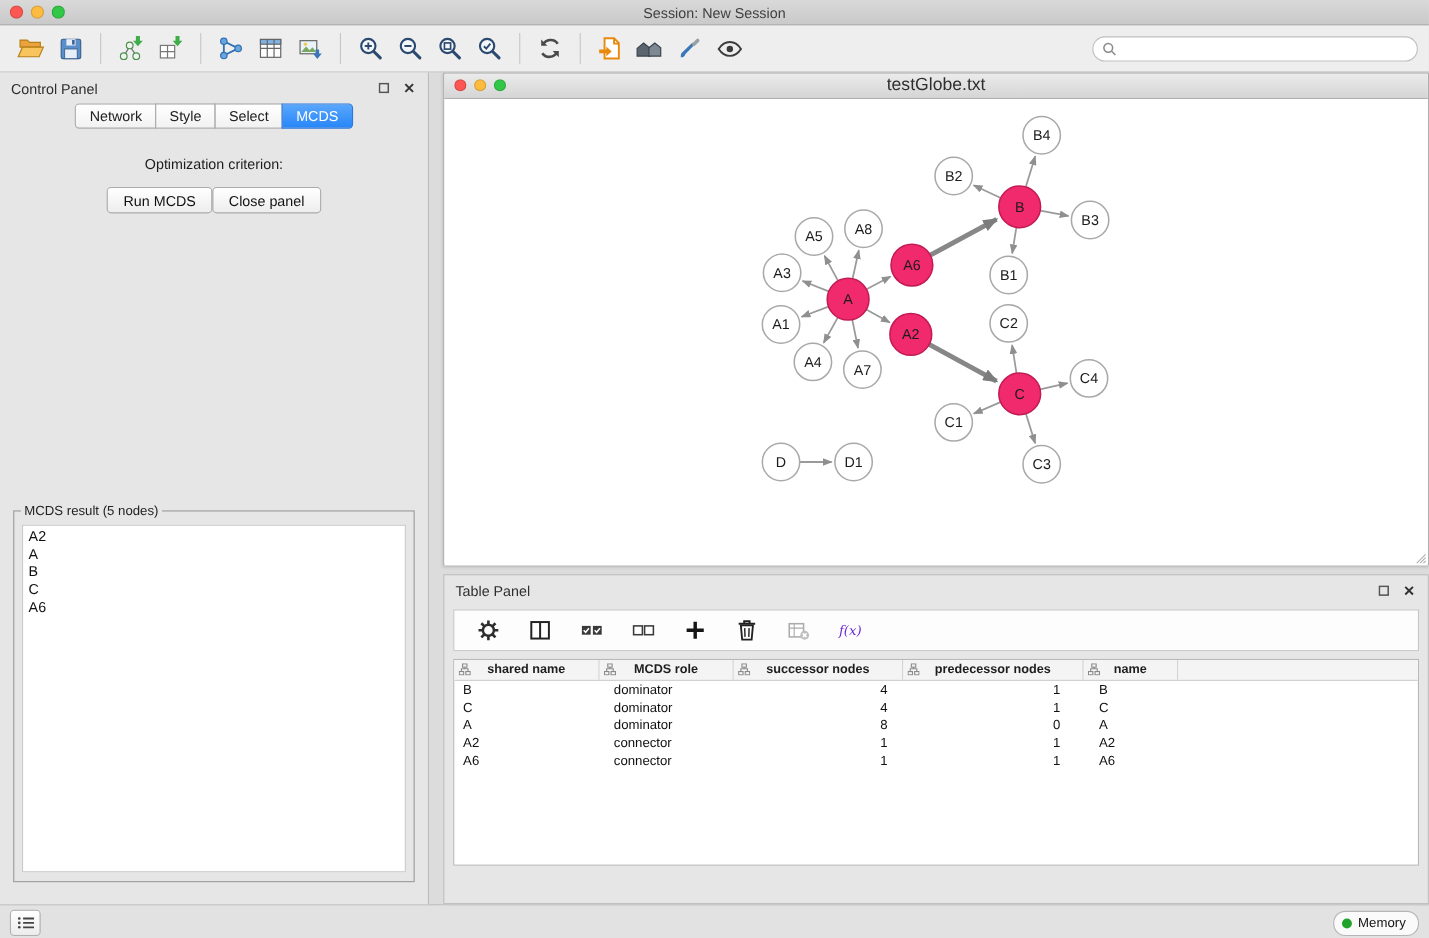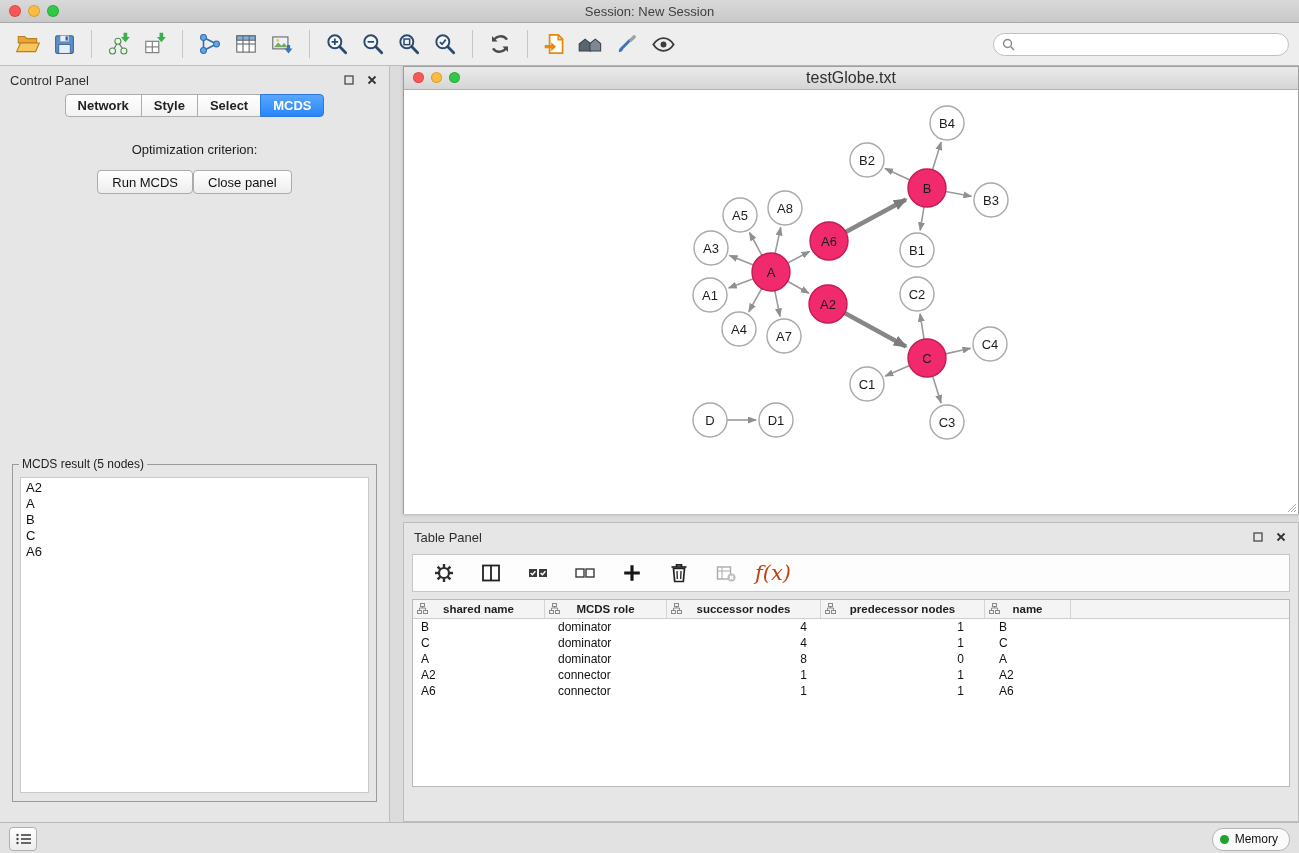--- a/index.html
+++ b/index.html
@@ -21,21 +21,21 @@
   .searchbox input{border:none;outline:none;background:transparent;flex:1;font-size:12px;font-family:inherit;}
   
   .main{position:relative;height:756px;background:#dcdcdc;}
   
   .control-panel{position:absolute;left:0;top:0;width:390px;height:756px;background:#e6e6e6;border-right:1px solid #bdbdbd;box-sizing:border-box;}
   .panel-header{height:28px;display:flex;align-items:center;padding:0 10px;font-size:13px;color:#2e2e2e;}
   .panel-controls{margin-left:auto;display:flex;gap:9px;align-items:center;}
   .wctrl{width:14px;height:14px;display:flex;align-items:center;justify-content:center;}
   .segrow{display:flex;justify-content:center;}
   .seg{padding:3px 12px;font-size:13px;color:#222;background:linear-gradient(#ffffff,#f2f2f2);
-    border:1px solid #adadad;margin-left:-1px;white-space:nowrap;font-weight:bold;}
+    border:1px solid #adadad;margin-left:-1px;white-space:nowrap;}
   .seg:first-child{border-top-left-radius:4px;border-bottom-left-radius:4px;margin-left:0;}
   .seg:last-child{border-top-right-radius:4px;border-bottom-right-radius:4px;}
   .seg-active{background:linear-gradient(#5aa7fd,#2786f8);color:#fff;border-color:#2a78e0;}
   .opt-label{text-align:center;margin-top:25px;font-size:13px;color:#1d1d1d;}
   .dropdown{margin:9px auto 0;width:312px;height:22px;background:#fff;border:1px solid #ababab;border-radius:4px;
     display:flex;align-items:center;font-size:13px;color:#111;box-sizing:border-box;position:relative;padding-left:8px;}
   .spinner{position:absolute;right:-1px;top:-1px;width:18px;height:22px;border-radius:0 4px 4px 0;
     background:linear-gradient(#6db0fc,#2a7ef0);display:flex;align-items:center;justify-content:center;}
   .cp-buttons{display:flex;justify-content:center;margin-top:13px;}
   .btn{height:22px;padding:0 14px;background:linear-gradient(#ffffff,#ededed);border:1px solid #ababab;
@@ -52,21 +52,21 @@
     position:relative;display:flex;align-items:center;justify-content:center;}
   .inner-titlebar .title{font-size:16px;color:#2e2e2e;}
   .net-canvas{position:relative;height:424px;background:#fff;}
   .resize-grip{position:absolute;right:1px;bottom:1px;}
   
   .table-panel{position:absolute;left:403px;top:456px;width:896px;height:300px;background:#e6e6e6;
     border:1px solid #bdbdbd;box-sizing:border-box;}
   .tp-toolbar{margin:3px 8px 0;height:38px;background:#fdfdfd;border:1px solid #c6c6c6;display:flex;align-items:center;
     padding-left:18px;gap:21px;box-sizing:border-box;}
   .tp-ic{display:flex;align-items:center;justify-content:center;width:26px;height:26px;}
-  .fx{font-family:"DejaVu Serif",serif;font-style:italic;font-size:21px;color:#c2410c;}
+  .fx{font-family:"DejaVu Serif",serif;font-style:italic;font-size:12px;color:#6d28d9;}
   .tbl{margin:7px 8px 0;height:188px;background:#fff;border:1px solid #b9b9b9;box-sizing:border-box;overflow:hidden;}
   .thead{display:flex;height:18px;background:#f4f4f4;border-bottom:1px solid #cfcfcf;}
   .th{position:relative;display:flex;align-items:center;justify-content:center;gap:4px;border-right:1px solid #d4d4d4;
     font-size:11.5px;font-weight:bold;color:#1e1e1e;box-sizing:border-box;}
   .th svg{position:absolute;left:4px;top:3px;}
   .tr{display:flex;height:16px;align-items:center;}
   .td{font-size:12px;color:#111;box-sizing:border-box;overflow:hidden;white-space:nowrap;}
   .td.l{padding-left:8px;text-align:left;} .td.l2{padding-left:13px;text-align:left;}
   .td.r{padding-right:14px;text-align:right;} .td.r2{padding-right:21px;text-align:right;}
   .td.n{padding-left:14px;text-align:left;}

